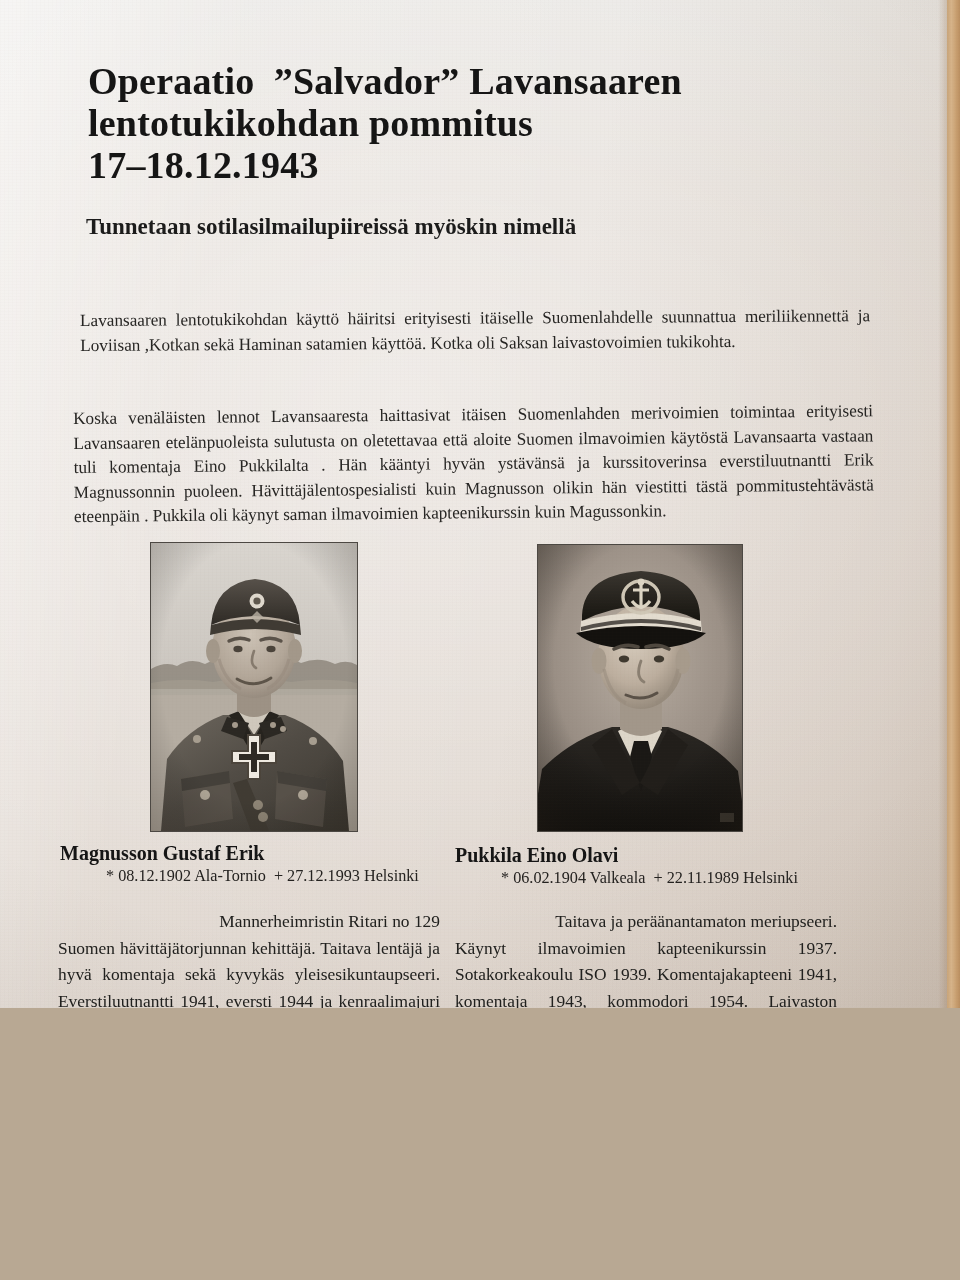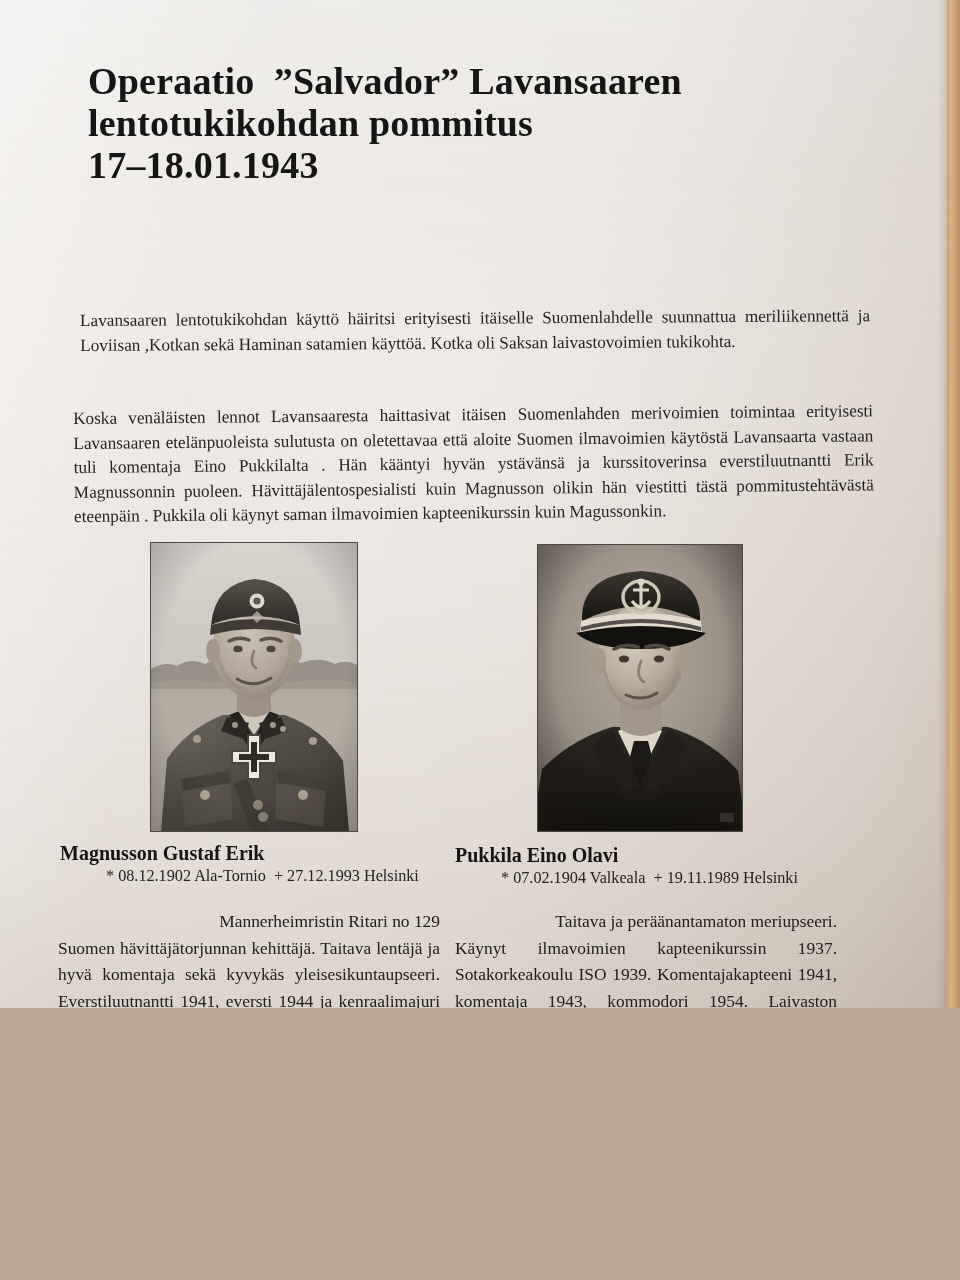--- a/index.html
+++ b/index.html
@@ -206,24 +206,25 @@
 <div id="page">
   <div id="paper"></div>
   <div id="edge-strip-shadow"></div>
   <div id="edge-strip"></div>
 
   <div class="content">
 
     <div id="title-block">
       <div class="title-line">Operaatio  ”Salvador” Lavansaaren</div>
       <div class="title-line">lentotukikohdan pommitus</div>
-      <div class="title-line">17–18.01.1943</div>
+      <div class="title-line">17–18.12.1943</div>
     </div>
 
     <div id="subtitle-block">
+      <div class="subtitle-line">Tunnetaan sotilasilmailupiireissä myöskin nimellä</div>
     </div>
 
     <p class="intro-para" id="para-1">Lavansaaren lentotukikohdan käyttö häiritsi erityisesti itäiselle Suomenlahdelle suunnattua meriliikennettä  ja Loviisan ,Kotkan sekä Haminan satamien käyttöä. Kotka oli Saksan laivastovoimien tukikohta.</p>
     <p class="intro-para" id="para-2">Koska venäläisten lennot  Lavansaaresta haittasivat itäisen Suomenlahden  merivoimien toimintaa erityisesti Lavansaaren etelänpuoleista sulutusta on oletettavaa että aloite Suomen ilmavoimien käytöstä Lavansaarta vastaan tuli komentaja Eino Pukkilalta . Hän kääntyi hyvän ystävänsä ja kurssitoverinsa everstiluutnantti Erik Magnussonnin puoleen. Hävittäjälentospesialisti kuin Magnusson  olikin hän viestitti tästä pommitustehtävästä eteenpäin . Pukkila oli käynyt saman ilmavoimien kapteenikurssin kuin Magussonkin.</p>
 
     <div class="photo" id="photo-magnusson">
       <svg viewBox="0 0 206 288" preserveAspectRatio="none">
         <defs>
           <linearGradient id="mgSky" x1="0" y1="0" x2="0" y2="1">
             <stop offset="0%" stop-color="#d9d5cf"></stop>
@@ -397,21 +398,21 @@
             <stop offset="55%" stop-color="rgba(0,0,0,0)"></stop>
             <stop offset="100%" stop-color="rgba(30,24,18,0.42)"></stop>
           </radialGradient>
         </defs>
       </svg>
     </div>
 
     <div class="caption-name" id="cap-name-left">Magnusson Gustaf Erik</div>
     <div class="caption-dates" id="cap-dates-left">* 08.12.1902 Ala-Tornio  + 27.12.1993 Helsinki</div>
     <div class="caption-name" id="cap-name-right">Pukkila Eino Olavi</div>
-    <div class="caption-dates" id="cap-dates-right">* 07.02.1904 Valkeala  + 19.11.1989 Helsinki</div>
+    <div class="caption-dates" id="cap-dates-right">* 06.02.1904 Valkeala  + 22.11.1989 Helsinki</div>
 
     <div class="bio-col" id="bio-left">
       <span class="firstline">Mannerheimristin Ritari no 129</span>
       <span>Suomen hävittäjätorjunnan kehittäjä. Taitava lentäjä ja hyvä komentaja sekä kyvykäs yleisesikuntaupseeri. Everstiluutnantti 1941, eversti 1944 ja kenraalimajuri 1993 puoli vuotta ennen kuolemaansa. Kannaksen suurtaistelujen torjuntavoitto, ilmataisteluiden arkkitehti yhdessä saksalaisen everstiluutnantti sittemmin kenraalimajuri Kuhlmeyn kanssa. LeLv 24 komentaja 1941 –45 ja LeR 5;n komentaja 1944. Ero puolustusvoimista 1946.</span>
     </div>
 
     <div class="bio-col" id="bio-right">
       <span class="firstline">Taitava ja peräänantamaton meriupseeri.</span>
       <span>Käynyt ilmavoimien kapteenikurssin  1937. Sotakorkeakoulu ISO 1939. Komentajakapteeni 1941, komentaja 1943, kommodori 1954. Laivaston esikunnan esikuntapäällikkö 1941 –43, osasto Väinämöisen ja panssarilaiva ” Väinämöisen ” päällikkö 1944, Turun laivastoaseman päällikkö 1954 –64. Ero puolustusvoimista 1964. Kirjoittanut 3 kirjaa, joista ”Taisteluhälytys” käsittelee Suomen merisotaa 1939 –44 ja kaksi muuta ovat romaaneja.</span>
     </div>

